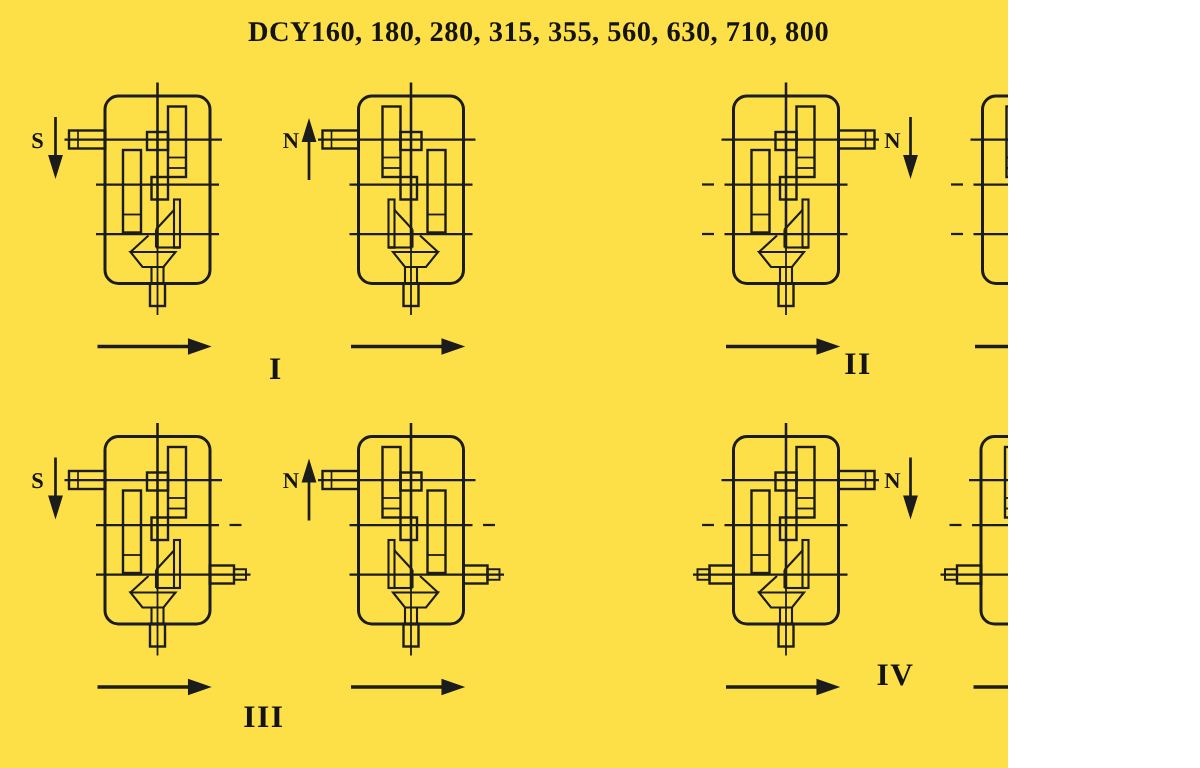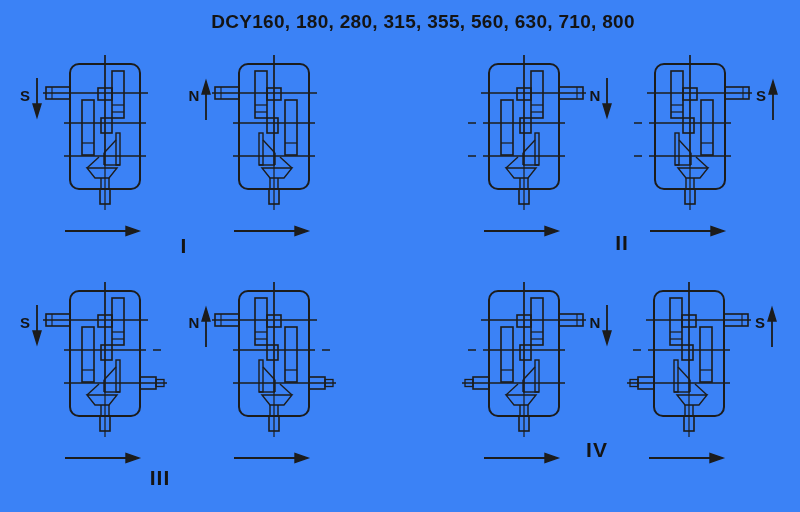--- a/index.html
+++ b/index.html
@@ -1,19 +1,19 @@
 <!DOCTYPE html>
 <html><head>
 <meta charset="utf-8">
 <style>
   html,body{margin:0;padding:0;}
   .canvas{
-    position:relative;width:800px;height:512px;
-    background:#3b82f6;
-    font-family:Liberation Sans, sans-serif;
+    position:relative;width:672px;height:512px;
+    background:#fde047;
+    font-family:Liberation Serif, serif;
     overflow:hidden;color:#171717;
   }
   .title{
     position:absolute;top:11px;left:0;width:100%;
     box-sizing:border-box;padding-left:46px;
     text-align:center;font-size:19px;font-weight:700;
     letter-spacing:.3px;color:#141414;white-space:nowrap;
   }
   .shaft-label{
     position:absolute;transform:translate(-50%,-50%);
@@ -286,20 +286,20 @@
         <polygon points="710,453.5 710,462.5 723,458" fill="#1c1c1c" stroke="#1c1c1c" stroke-width="1.4"></polygon>
         <line x1="772" y1="347" x2="772" y2="320" stroke="#1c1c1c" stroke-width="1.8" stroke-linecap="butt"></line>
         <polygon points="768,321 776,321 772,308" fill="#1c1c1c" stroke="#1c1c1c" stroke-width="1.4"></polygon>
       </g>
     </svg>
 <div class="shaft-label" style="left: 25px; top: 95px;">S</div>
     <div class="shaft-label" style="left: 194px; top: 95px;">N</div>
     <div class="group-numeral" style="left: 184px; top: 246px;">I</div>
     <div class="shaft-label" style="left: 595px; top: 95px;">N</div>
     <div class="shaft-label" style="left: 761px; top: 95px;">S</div>
-    <div class="group-numeral" style="left: 622px; top: 243px;">II</div>
+    <div class="group-numeral" style="left: 572px; top: 243px;">II</div>
     <div class="shaft-label" style="left: 25px; top: 322px;">S</div>
     <div class="shaft-label" style="left: 194px; top: 322px;">N</div>
-    <div class="group-numeral" style="left: 160px; top: 478px;">III</div>
+    <div class="group-numeral" style="left: 176px; top: 478px;">III</div>
     <div class="shaft-label" style="left: 595px; top: 322px;">N</div>
     <div class="shaft-label" style="left: 760px; top: 322px;">S</div>
     <div class="group-numeral" style="left: 597px; top: 450px;">IV</div>
   </div>
 
 </body></html>

